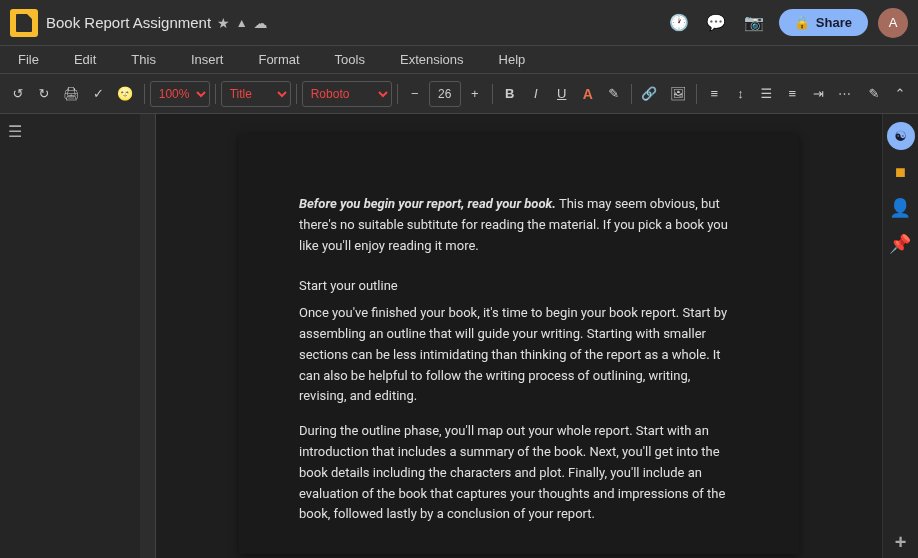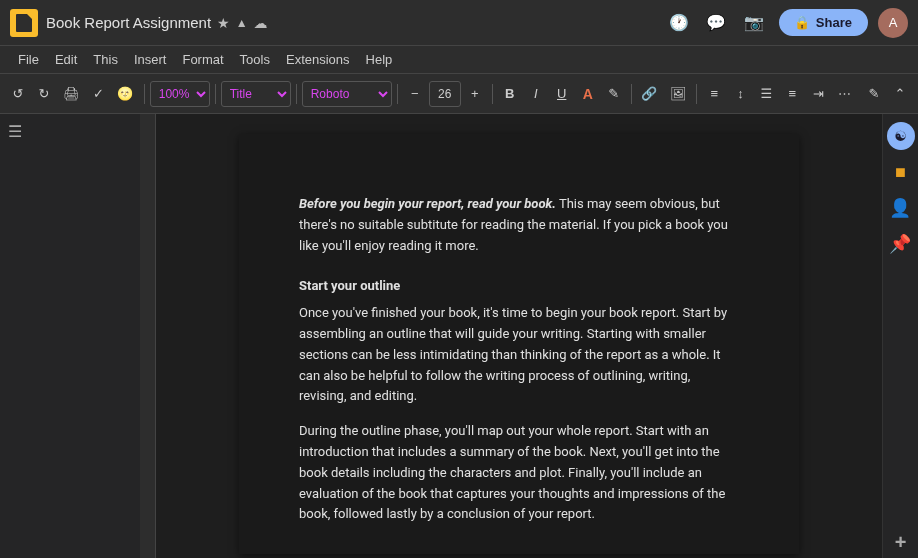--- a/index.html
+++ b/index.html
@@ -81,21 +81,21 @@
       cursor: pointer;
     }
 
     
     #menu-bar {
       display: flex;
       align-items: center;
       background: #2d2d2d;
       height: 28px;
       padding: 0 10px;
-      gap: 0;
+      gap: 19px;
       border-bottom: 1px solid #444;
     }
     .menu-item {
       color: #ccc;
       font-size: 13px;
       padding: 3px 8px;
       cursor: pointer;
       border-radius: 3px;
     }
 
@@ -123,21 +123,21 @@
     }
     .tb-divider {
       width: 1px;
       height: 20px;
       background: #555;
       margin: 0 3px;
     }
     .tb-select {
       background: #2d2d2d;
       border: 1px solid #555;
-      color: #d946ef;
+      color: #ef4444;
       font-size: 12px;
       padding: 2px 4px;
       border-radius: 3px;
       cursor: pointer;
       height: 26px;
     }
     #zoom-select { width: 60px; }
     #style-select { width: 70px; }
     #font-select { width: 90px; }
     #font-size-container {
@@ -225,21 +225,21 @@
       line-height: 1.6;
     }
     .para-bold-intro {
       margin-bottom: 16px;
     }
     .para-bold-intro strong {
       font-weight: bold;
       font-style: italic;
     }
     .section-heading {
-      font-weight: bold;
+      font-weight: normal;
       margin-bottom: 6px;
       margin-top: 20px;
     }
     .para { margin-bottom: 14px; }
 
     
     #right-sidebar {
       width: 36px;
       background: #252526;
       display: flex;

